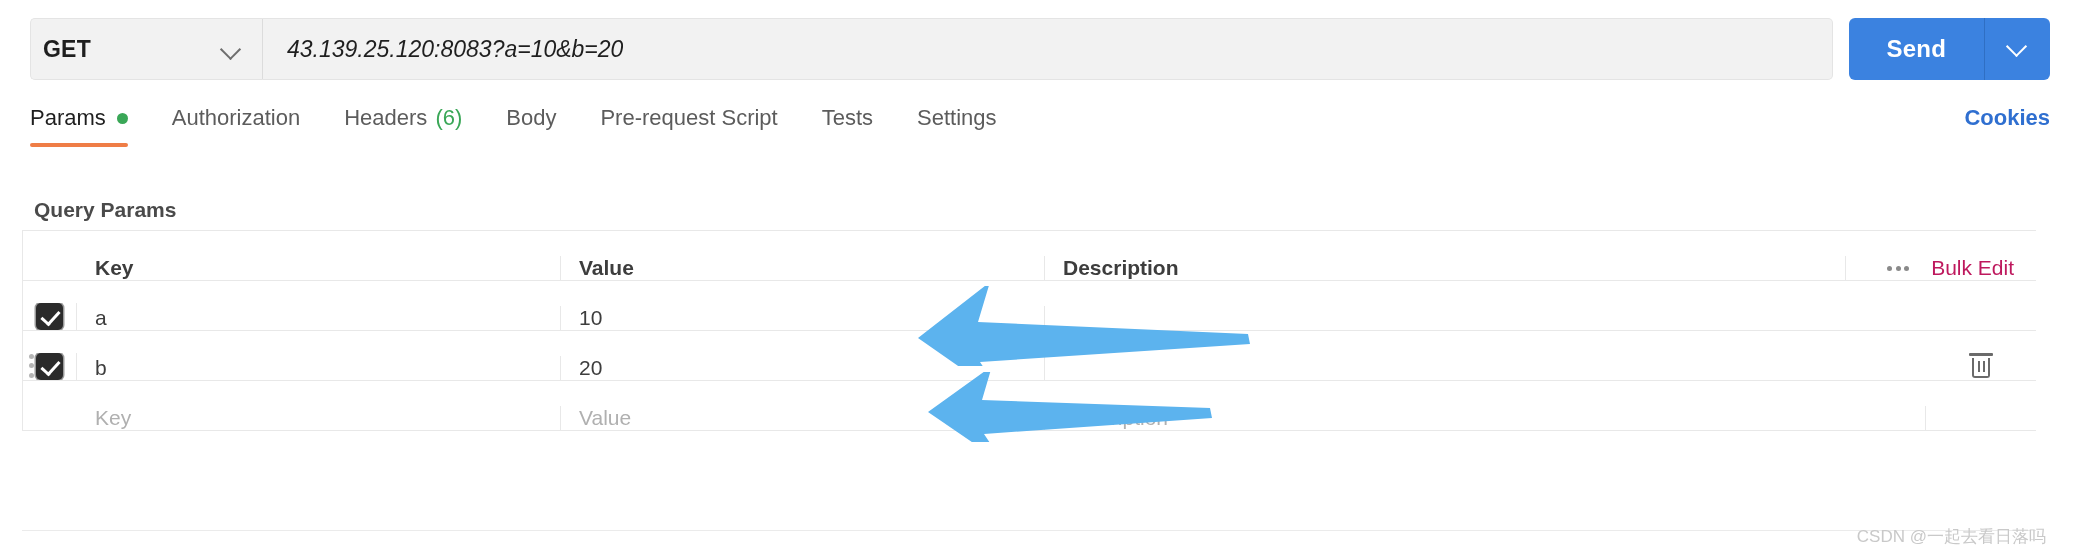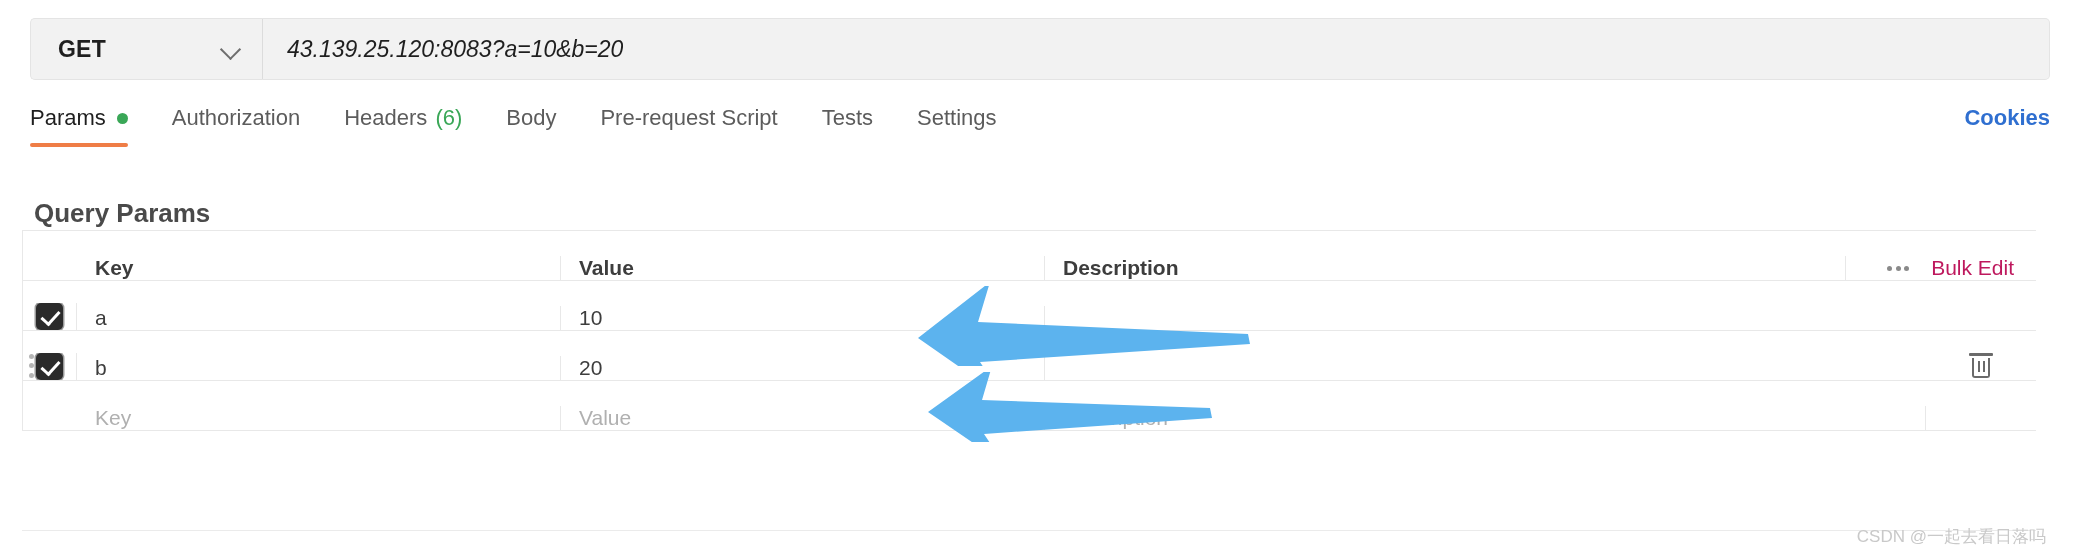--- a/index.html
+++ b/index.html
@@ -35,21 +35,21 @@
   }
 
   .method-box {
     width: 232px;
     background: #f2f2f2;
     border: 1px solid #e4e4e4;
     border-right: none;
     border-radius: 5px 0 0 5px;
     display: flex;
     align-items: center;
-    padding: 0 20px 0 27px;
+    padding: 0 20px 0 12px;
     position: relative;
   }
   .method-label {
     font-size: 23px;
     font-weight: 700;
     color: #1f1f1f;
     letter-spacing: .2px;
     flex: 1;
   }
   .chev {
@@ -173,21 +173,21 @@
     font-weight: 700;
     color: #2f6fd0;
     cursor: pointer;
   }
 
   
   .qp-heading {
     position: absolute;
     left: 34px;
     top: 198px;
-    font-size: 26px;
+    font-size: 21px;
     font-weight: 700;
     color: #4a4a4a;
   }
 
   
   .table {
     position: absolute;
     left: 22px;
     top: 230px;
     width: 2014px;
@@ -362,20 +362,24 @@
 
     <div class="method-box">
       <span class="method-label">GET</span>
       <span class="chev"></span>
     </div>
 
     <div class="url-box">
       <span class="url-text">43.139.25.120:8083?a=10&amp;b=20</span>
     </div>
 
+    <div class="send-wrap">
+      <button class="send-btn">Send</button>
+      <button class="send-caret"></button>
+    </div>
   </div>
 
   <div class="tabs-row">
     <div id="tabs-host" style="display:flex;align-items:flex-start;">
         <div class="tab active">
           <span>Params</span>
           <span class="tab-dot"></span>
         </div>
         <div class="tab">
           <span>Authorization</span>

